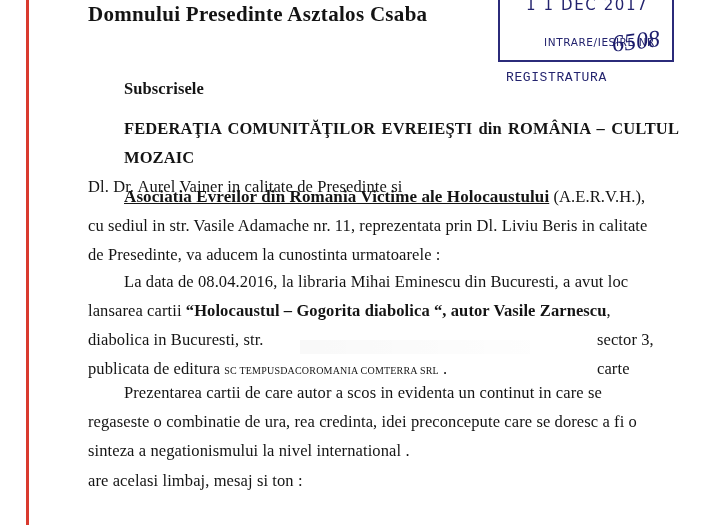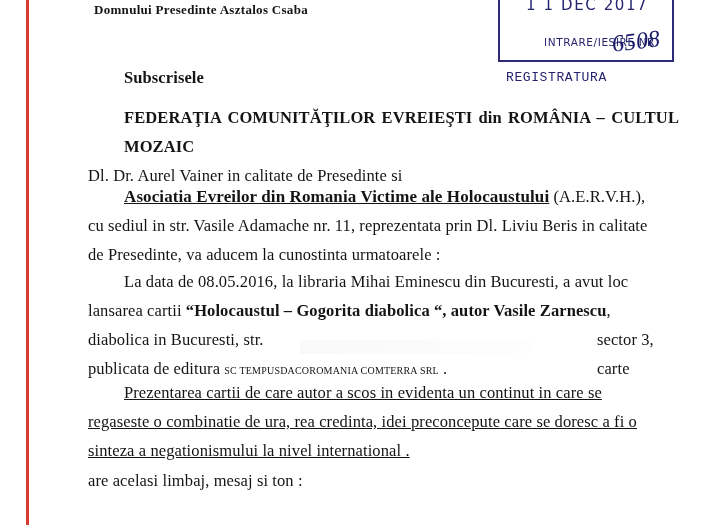--- a/index.html
+++ b/index.html
@@ -33,21 +33,21 @@
     width: 726px;
     height: 525px;
   }
 
   .line {
     font-size: 16.5px;
     line-height: 29px;
     letter-spacing: 0.1px;
   }
 
-  .b { font-weight: bold; }
+  .b { font-weight: bold; margin-top: 11px; }
 
   .small-caps-pub {
     font-size: 10px;
     letter-spacing: 0.2px;
   }
 
   .first-indent {
     padding-left: 36px;
   }
 
@@ -111,23 +111,22 @@
     height: 14px;
     background: linear-gradient(to right, rgba(0,0,0,0.05), rgba(0,0,0,0.01));
     opacity: 0.5;
   }
 
   .addressee {
     position: absolute;
     left: 88px;
     top: 2px;
     font-weight: bold;
-    font-size: 13px;
+    font-size: 21px;
     letter-spacing: 0.3px;
-    margin-left: 6px;
   }
 
   .block {
     position: absolute;
     left: 88px;
     width: 600px;
   }
 </style>
 </head>
 <body>
@@ -156,36 +155,36 @@
 
   <div class="block" style="top:182px;">
     <div class="line first-indent">
       <span class="b" style="font-size:17px;text-decoration:underline;">Asociatia Evreilor din Romania Victime ale Holocaustului</span><span> (A.E.R.V.H.),</span>
     </div>
     <div class="line">cu sediul in str.  Vasile Adamache nr. 11, reprezentata prin Dl. Liviu Beris in calitate</div>
     <div class="line">de Presedinte,  va aducem la cunostinta urmatoarele :</div>
   </div>
 
   <div class="block" style="top:267px;">
-    <div class="line first-indent">La data de 08.05.2016, la libraria Mihai Eminescu din Bucuresti, a avut loc</div>
+    <div class="line first-indent">La data de 08.04.2016, la libraria Mihai Eminescu din Bucuresti, a avut loc</div>
     <div class="line">
       <span>lansarea cartii </span><span class="b">“Holocaustul – Gogorita diabolica “, autor Vasile Zarnescu</span><span>,</span>
     </div>
     <div class="line" style="position:relative;">
       <span>diabolica in Bucuresti, str.</span>
       <span style="position:absolute; left:465px;margin-left:44px;">sector 3, carte</span>
     </div>
     <div class="line">
       <span>publicata de editura </span><span class="small-caps-pub">SC TEMPUSDACOROMANIA COMTERRA SRL</span><span> .</span>
     </div>
   </div>
 
   <div class="scan-fade"></div>
 
-  <div class="block" style="top:378px;text-decoration:underline;">
+  <div class="block" style="top:378px;">
     <div class="line first-indent">Prezentarea cartii de care autor a scos in evidenta un continut in care se</div>
     <div class="line">regaseste o combinatie de ura, rea credinta, idei preconcepute care se doresc a fi o</div>
     <div class="line">sinteza a negationismului la nivel international .</div>
   </div>
 
   <div class="block" style="top:466px;">
     <div class="line">are acelasi limbaj, mesaj  si ton :</div>
   </div>
 
 </div>

